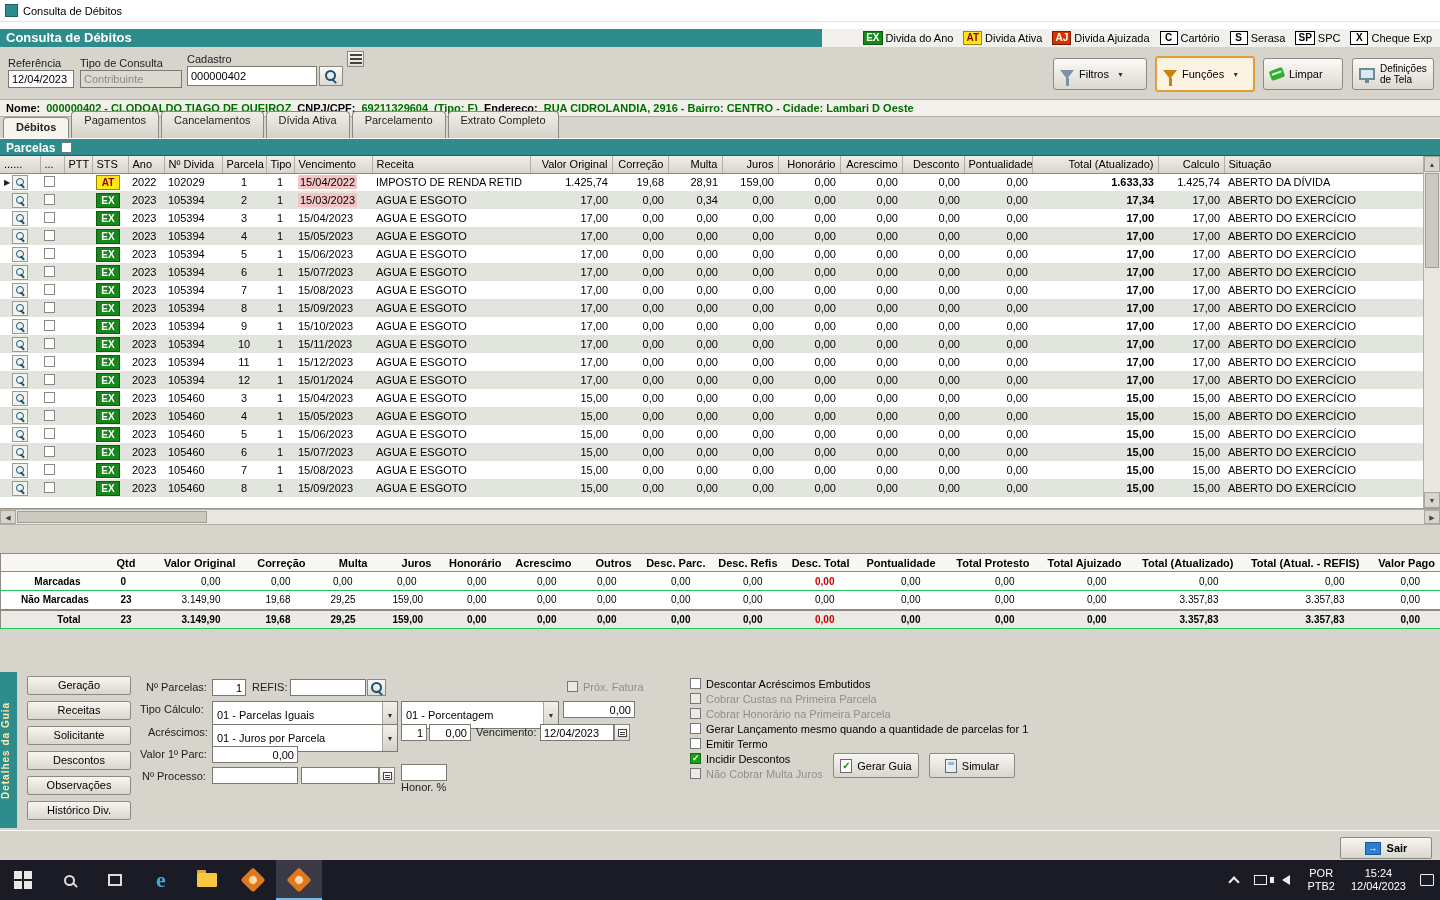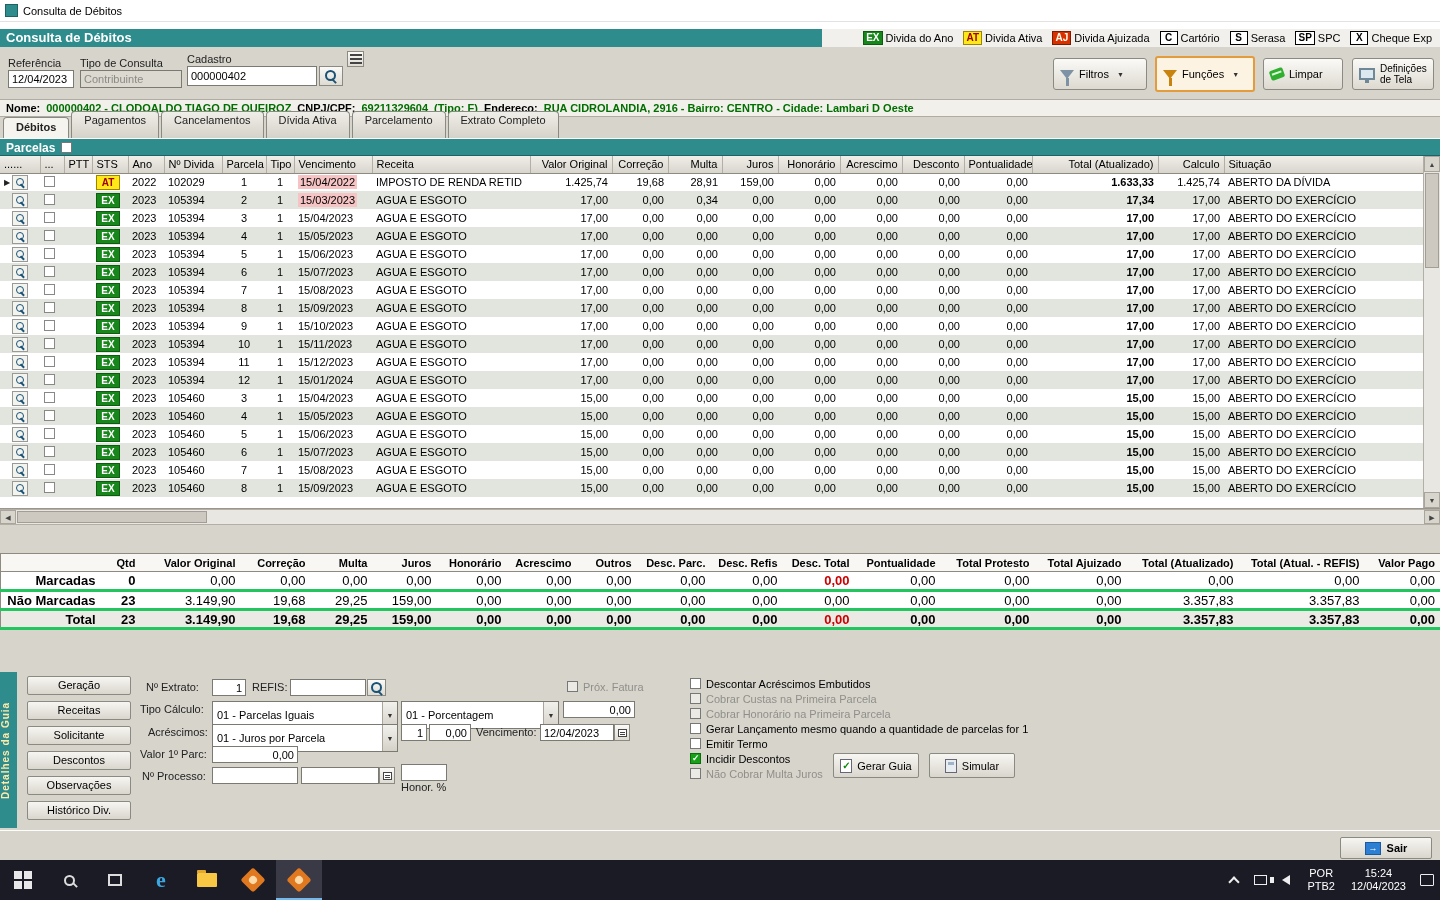--- a/index.html
+++ b/index.html
@@ -92,21 +92,21 @@
   .hscroll { position:absolute; top:509px; left:0; right:0; height:16px; background:#e9e7e1; border-top:1px solid #b3afa7; border-bottom:1px solid #b3afa7; }
   .hscroll .arr { position:absolute; top:0; bottom:0; width:16px; background:#d8d5cd; border:1px solid #a9a59d; color:#444; font-size:7px; text-align:center; line-height:14px; cursor:pointer; }
   .hscroll .arr.lf { left:0; } .hscroll .arr.rt { right:0; }
   .hscroll .thumb { position:absolute; top:1px; bottom:1px; left:17px; width:190px; background:#cdc9c1; border:1px solid #a29e96; cursor:pointer; }
 
   
   .totals-bar { position:absolute; top:536px; left:0; right:0; }
   table.totals { position:absolute; top:553px; left:0; width:1440px; border-collapse:collapse; table-layout:fixed; background:#fff; border:1px solid #8e8a82; }
   table.totals th { height:18px; font-size:11px; font-weight:bold; text-align:right; padding:0 5px; border-bottom:1px solid #8e8a82; white-space:nowrap; overflow:hidden; background:#f8f7f3; }
   table.totals th:first-child { text-align:right; }
-  table.totals td { height:19px; font-size:13px; text-align:right; padding:0 5px; border-bottom:3px solid #22c55e; white-space:nowrap; overflow:hidden; }
+  table.totals td { height:19px; font-size:10px; text-align:right; padding:0 20px; border-bottom:1px solid #22c55e; white-space:nowrap; overflow:hidden; }
   table.totals .t-label { font-weight:bold; }
   table.totals tr.bold td { font-weight:bold; background:#eceae4; border-top:2px solid #8e8a82; }
   table.totals td.red { color:#cc0000; font-weight:bold; }
 
   
   .guia-bar { position:absolute; top:653px; left:0; right:0; }
   .guia-bar .sub { font-style:italic; font-size:11px; }
   .guia-body { position:absolute; top:670px; left:0; right:0; height:160px; background:#d7d4cc; }
   .side-tab { position:absolute; left:0; top:2px; width:17px; height:156px; background:#2f8c8c; color:#ffe9a8; font-weight:bold; font-size:10px; writing-mode:vertical-rl; transform:rotate(180deg); text-align:center; letter-spacing:1px; }
   .side-btn { position:absolute; left:27px; width:104px; height:19px; border:1px solid #8a8a82; border-radius:2px; background:linear-gradient(#f7f6f2,#d9d6cd); text-align:center; line-height:17px; cursor:pointer; }
@@ -868,21 +868,21 @@
 
   <div class="guia-body">
     <div class="side-tab">Detalhes da Guia</div>
     <div class="side-btn" style="top: 6px;"><span>Geração</span></div>
       <div class="side-btn" style="top: 31px;"><span>Receitas</span></div>
       <div class="side-btn" style="top: 56px;"><span>Solicitante</span></div>
       <div class="side-btn" style="top: 81px;"><span>Descontos</span></div>
       <div class="side-btn" style="top: 106px;"><span>Observações</span></div>
       <div class="side-btn" style="top: 131px;"><span>Histórico Div.</span></div>
 
-    <span class="lbl" style="left:146px;top:11px;">Nº Extrato:</span>
+    <span class="lbl" style="left:146px;top:11px;">Nº Parcelas:</span>
     <input class="fld num" style="left: 212px; top: 9px; width: 34px; height: 17px;" value="1">
     <span class="lbl" style="left:252px;top:11px;">REFIS:</span>
     <input class="fld" style="left: 290px; top: 9px; width: 76px; height: 17px;" value="">
     <span class="icon-btn" style="left:367px;top:9px;width:19px;height:17px;">
         <span class="i-mag"></span>
       </span>
 
     <span class="chk-item disabled" style="position:absolute;left:567px;top:9px;">
       <span class="chk-box"></span>
       <span class="chk-label">Próx. Fatura</span>

